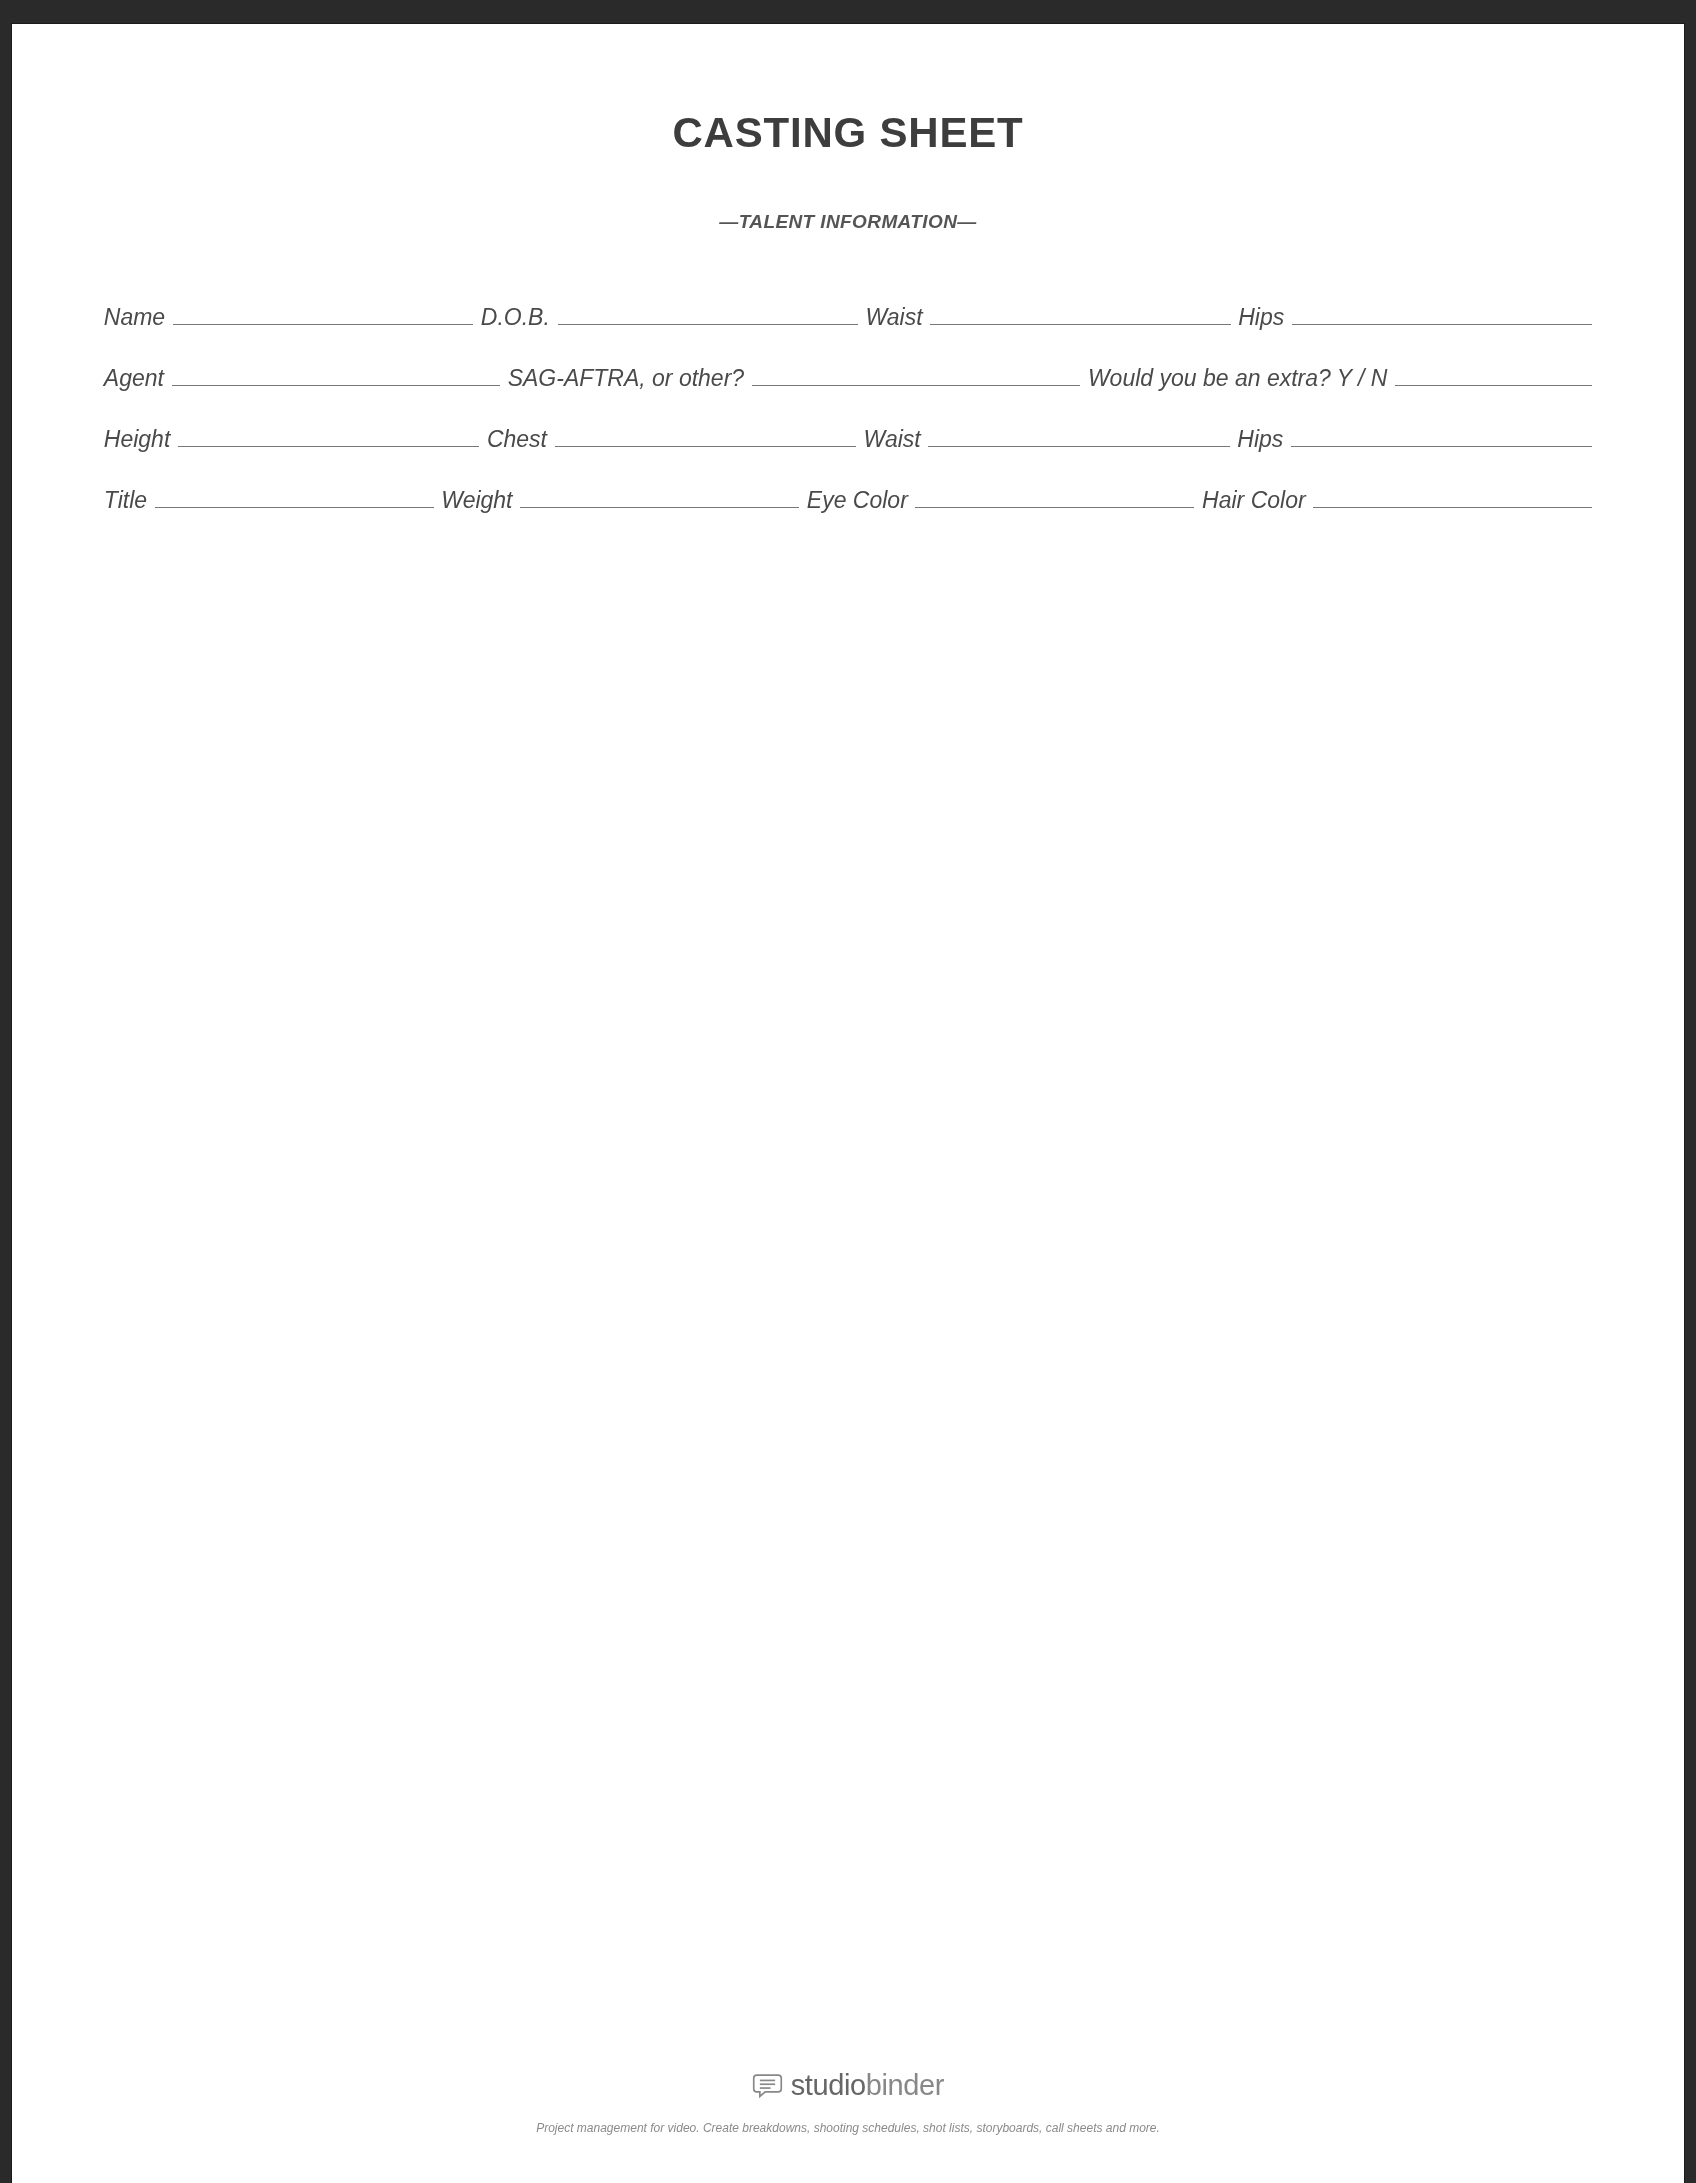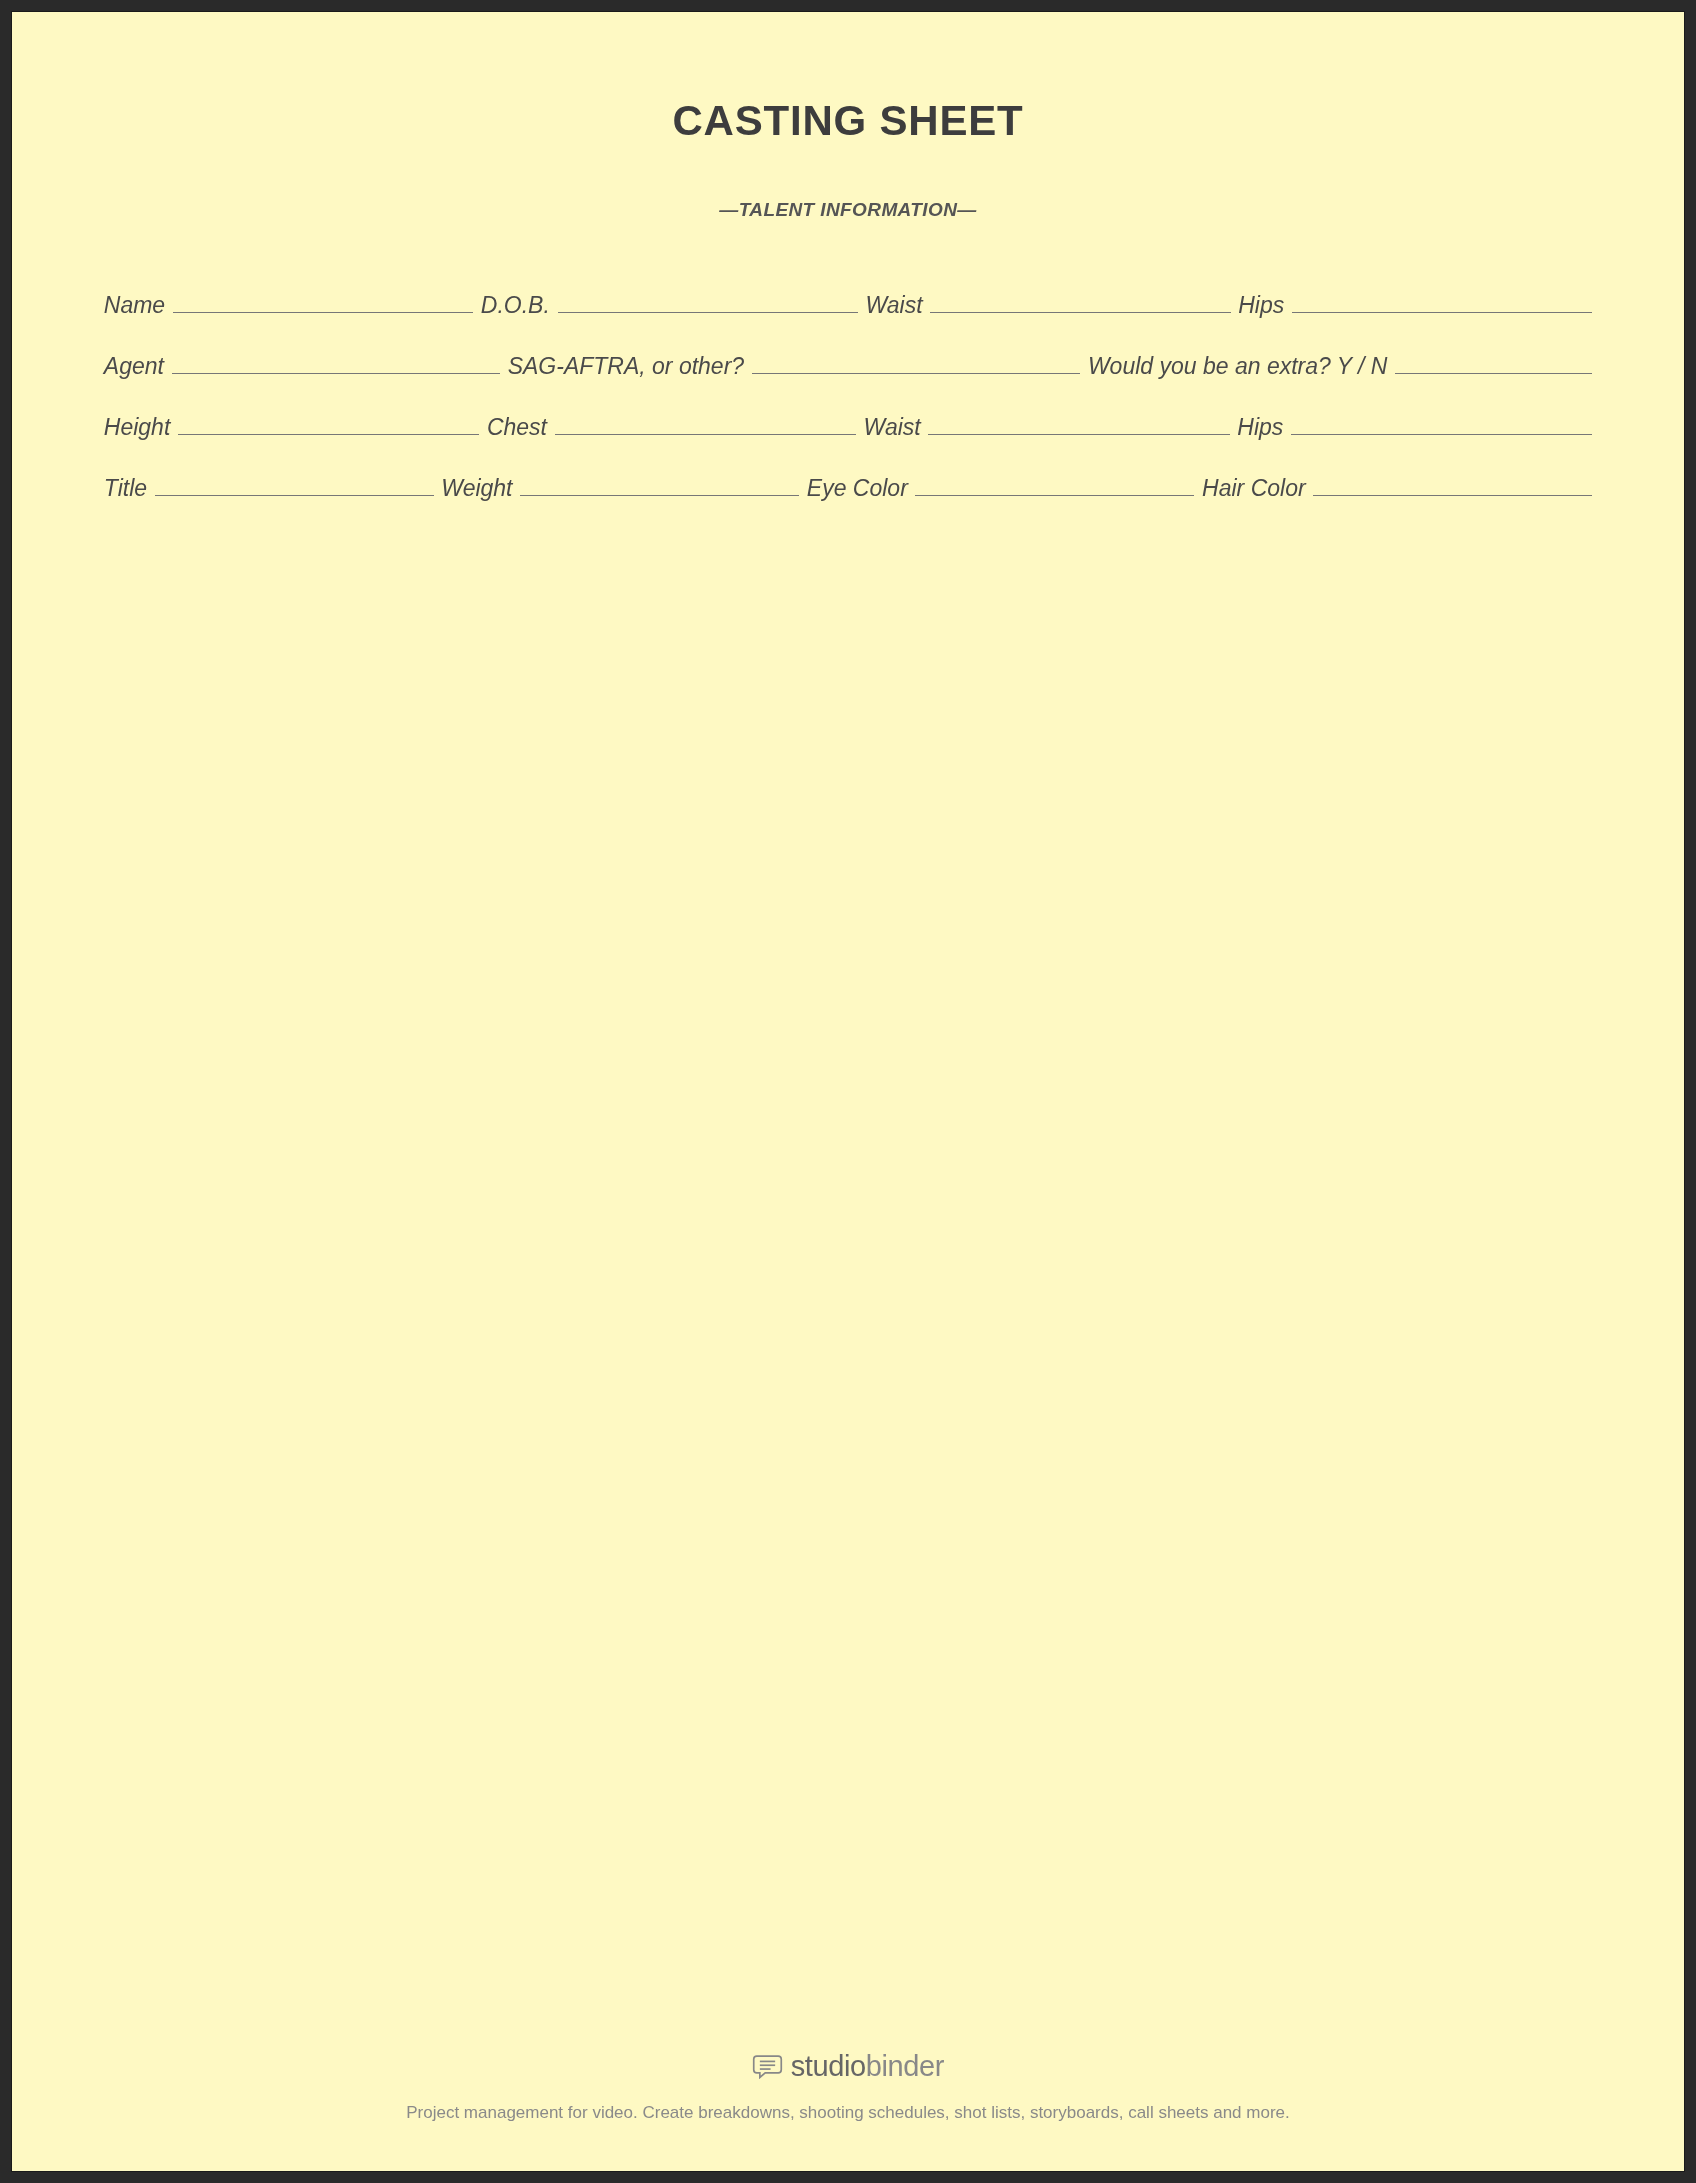--- a/index.html
+++ b/index.html
@@ -3,25 +3,25 @@
   <meta charset="utf-8">
   <style>
     * { box-sizing: border-box; margin: 0; padding: 0; }
     body {
       background: #2a2a2a;
       font-family: "Helvetica Neue", Arial, sans-serif;
       padding: 10.8px;
       min-height: 100vh;
     }
     .page {
-      background: #fef9c3;
+      background: #ffffff;
       width: 100%;
       max-width: 1675px;
       aspect-ratio: 2174 / 2806;
-      margin: 0 auto;
+      margin: 12px auto;
       border: 1.5px solid #1a1a1a;
       position: relative;
       padding: 85px 92px 46px 92px;
       color: #444;
     }
     .title {
       text-align: center;
       font-size: 42px;
       font-weight: 800;
       color: #3d3d3d;
@@ -87,21 +87,22 @@
       letter-spacing: -0.4px;
     }
     .logo .bold { font-weight: 400; color: #666; }
     .logo .thin { font-weight: 300; color: #888; }
     .logo-icon {
       width: 31px;
       height: 26px;
       flex-shrink: 0;
     }
     .tagline {
-      font-size: 17px;
+      font-style: italic;
+      font-size: 12px;
       color: #8a8a8a;
       line-height: 1.4;
     }
   </style>
 </head>
 <body>
 
 <div class="page">
 
   <h1 class="title">CASTING SHEET</h1>

